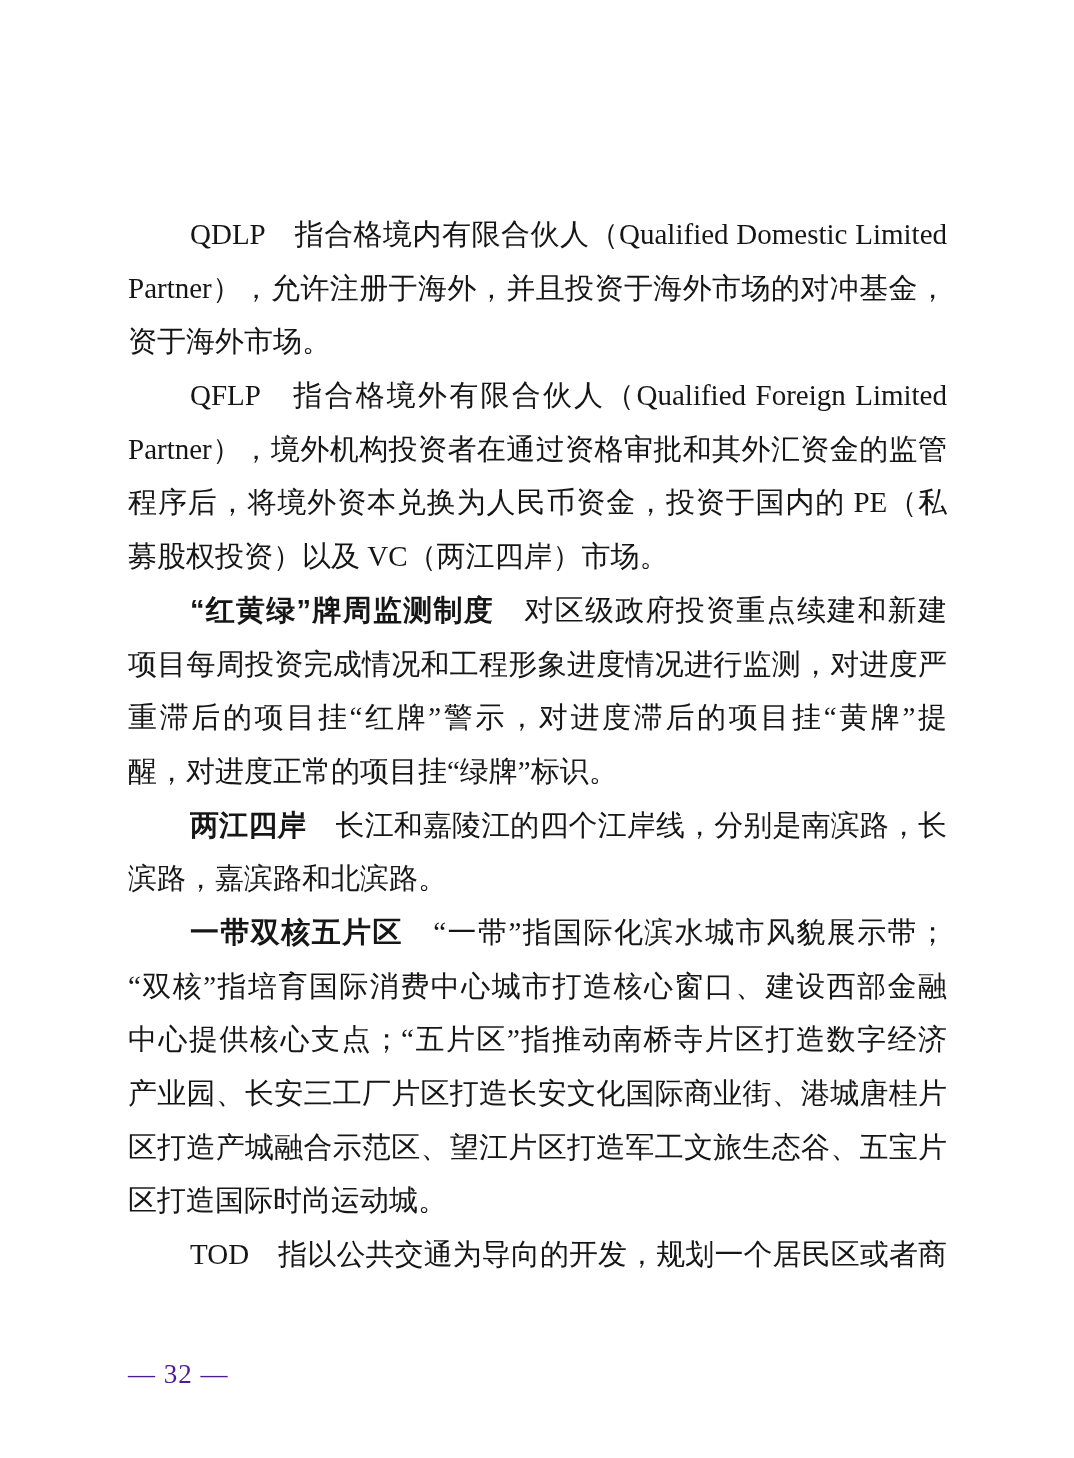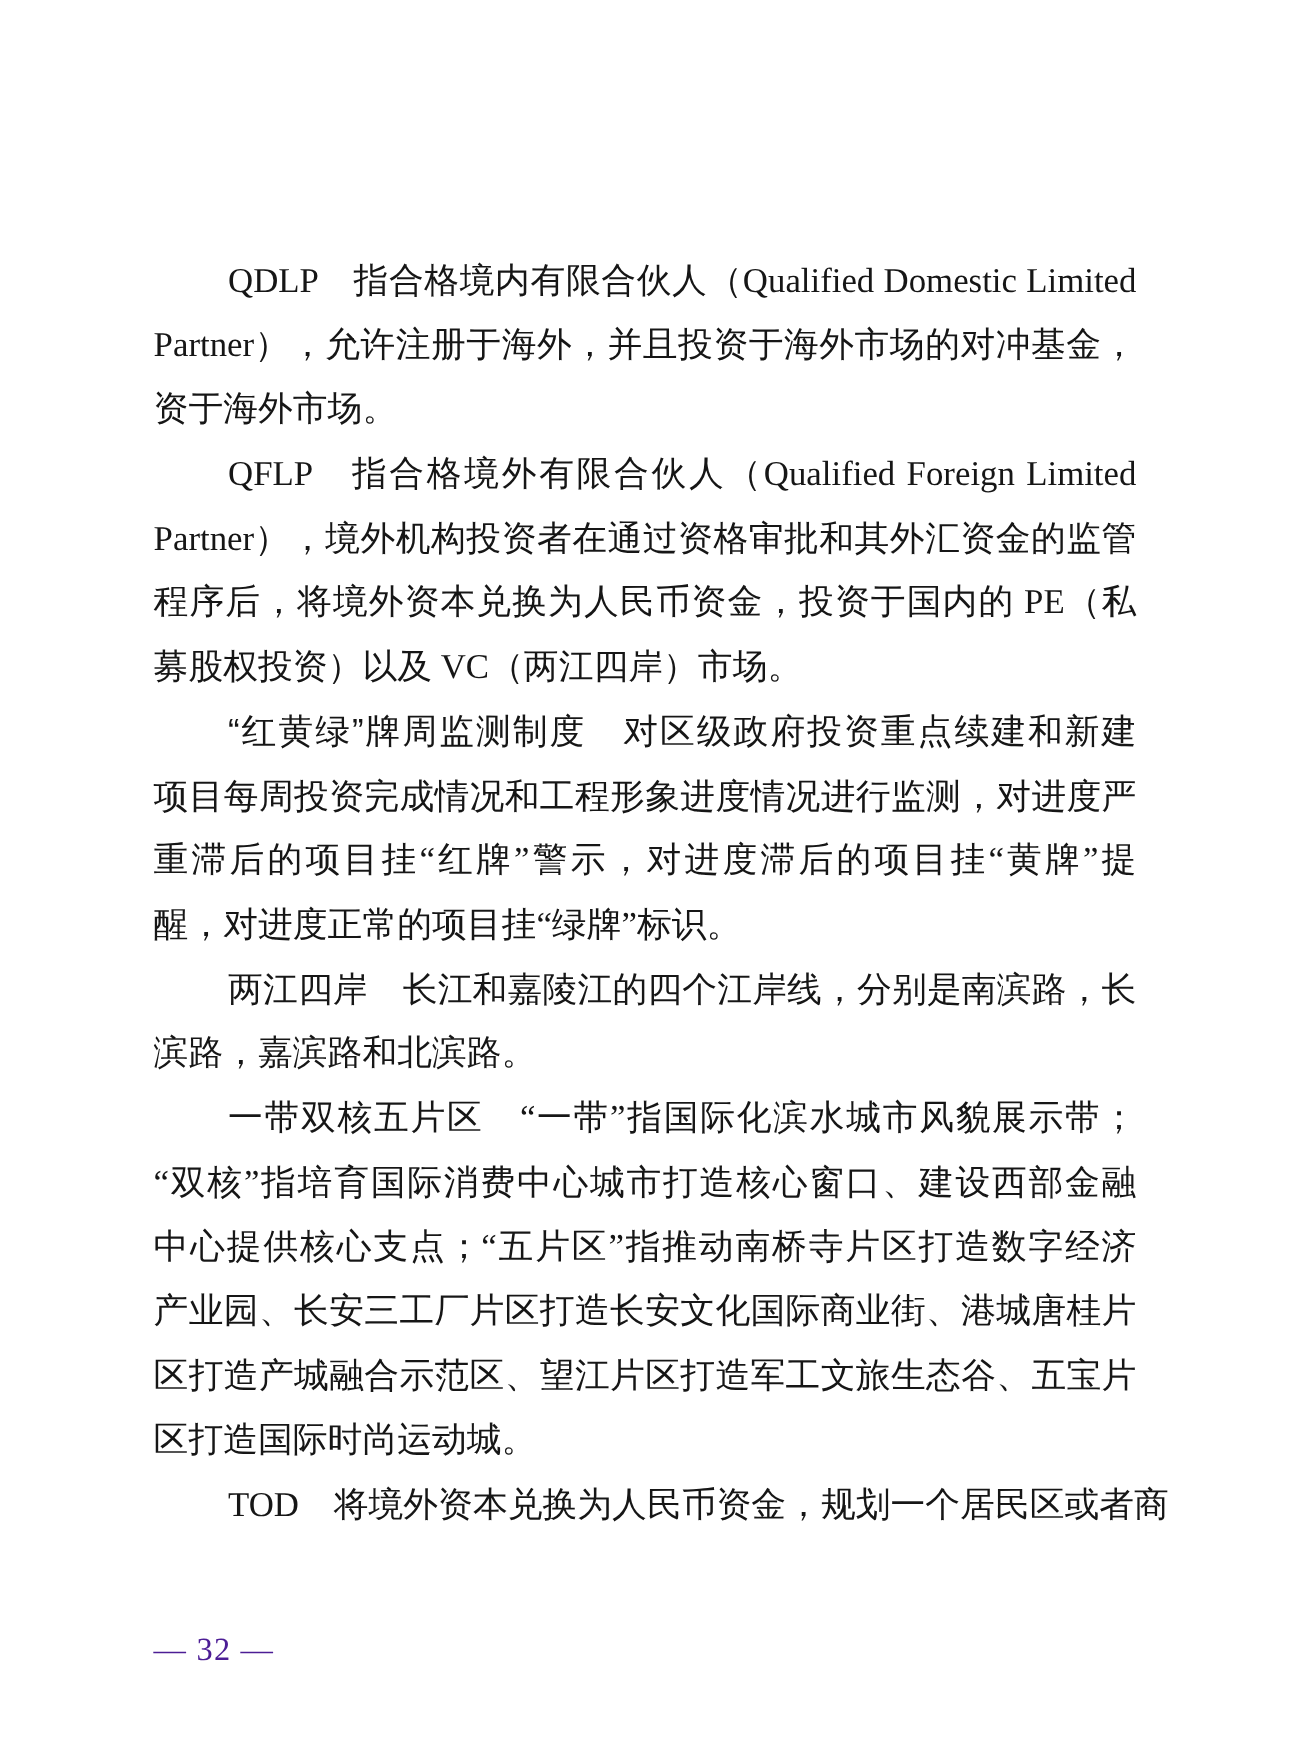--- a/index.html
+++ b/index.html
@@ -42,21 +42,21 @@
     text-align-last: left;
   }
   .line.indent {
     padding-left: 62px;
   }
   .seg.body {
     font-family: "Liberation Serif", "DejaVu Serif", serif;
   }
   .seg.term {
     font-family: "Liberation Sans", "DejaVu Sans", sans-serif;
-    font-weight: 400;
+    font-weight: 700;
   }
   .footer {
     position: absolute;
     left: 128px;
     top: 1336px;
     font-size: 27px;
     line-height: 36px;
     letter-spacing: 1px;
     color: #4c1d95;
   }
@@ -78,18 +78,18 @@
       <div class="line"><span class="seg body">重滞后的项目挂“红牌”警示，对进度滞后的项目挂“黄牌”提</span></div>
       <div class="line short"><span class="seg body">醒，对进度正常的项目挂“绿牌”标识。</span></div>
       <div class="line indent"><span class="seg term">两江四岸</span><span class="seg body">　长江和嘉陵江的四个江岸线，分别是南滨路，长</span></div>
       <div class="line short"><span class="seg body">滨路，嘉滨路和北滨路。</span></div>
       <div class="line indent"><span class="seg term">一带双核五片区</span><span class="seg body">　“一带”指国际化滨水城市风貌展示带；</span></div>
       <div class="line"><span class="seg body">“双核”指培育国际消费中心城市打造核心窗口、建设西部金融</span></div>
       <div class="line"><span class="seg body">中心提供核心支点；“五片区”指推动南桥寺片区打造数字经济</span></div>
       <div class="line"><span class="seg body">产业园、长安三工厂片区打造长安文化国际商业街、港城唐桂片</span></div>
       <div class="line"><span class="seg body">区打造产城融合示范区、望江片区打造军工文旅生态谷、五宝片</span></div>
       <div class="line short"><span class="seg body">区打造国际时尚运动城。</span></div>
-      <div class="line indent"><span class="seg body">TOD　将境外资本兑换为人民币资金，规划一个居民区或者商</span></div>
+      <div class="line indent"><span class="seg body">TOD　指以公共交通为导向的开发，规划一个居民区或者商</span></div>
     </div>
   <div class="footer">
     <span>— 32 —</span>
   </div>
 </div>
 
 </body></html>

